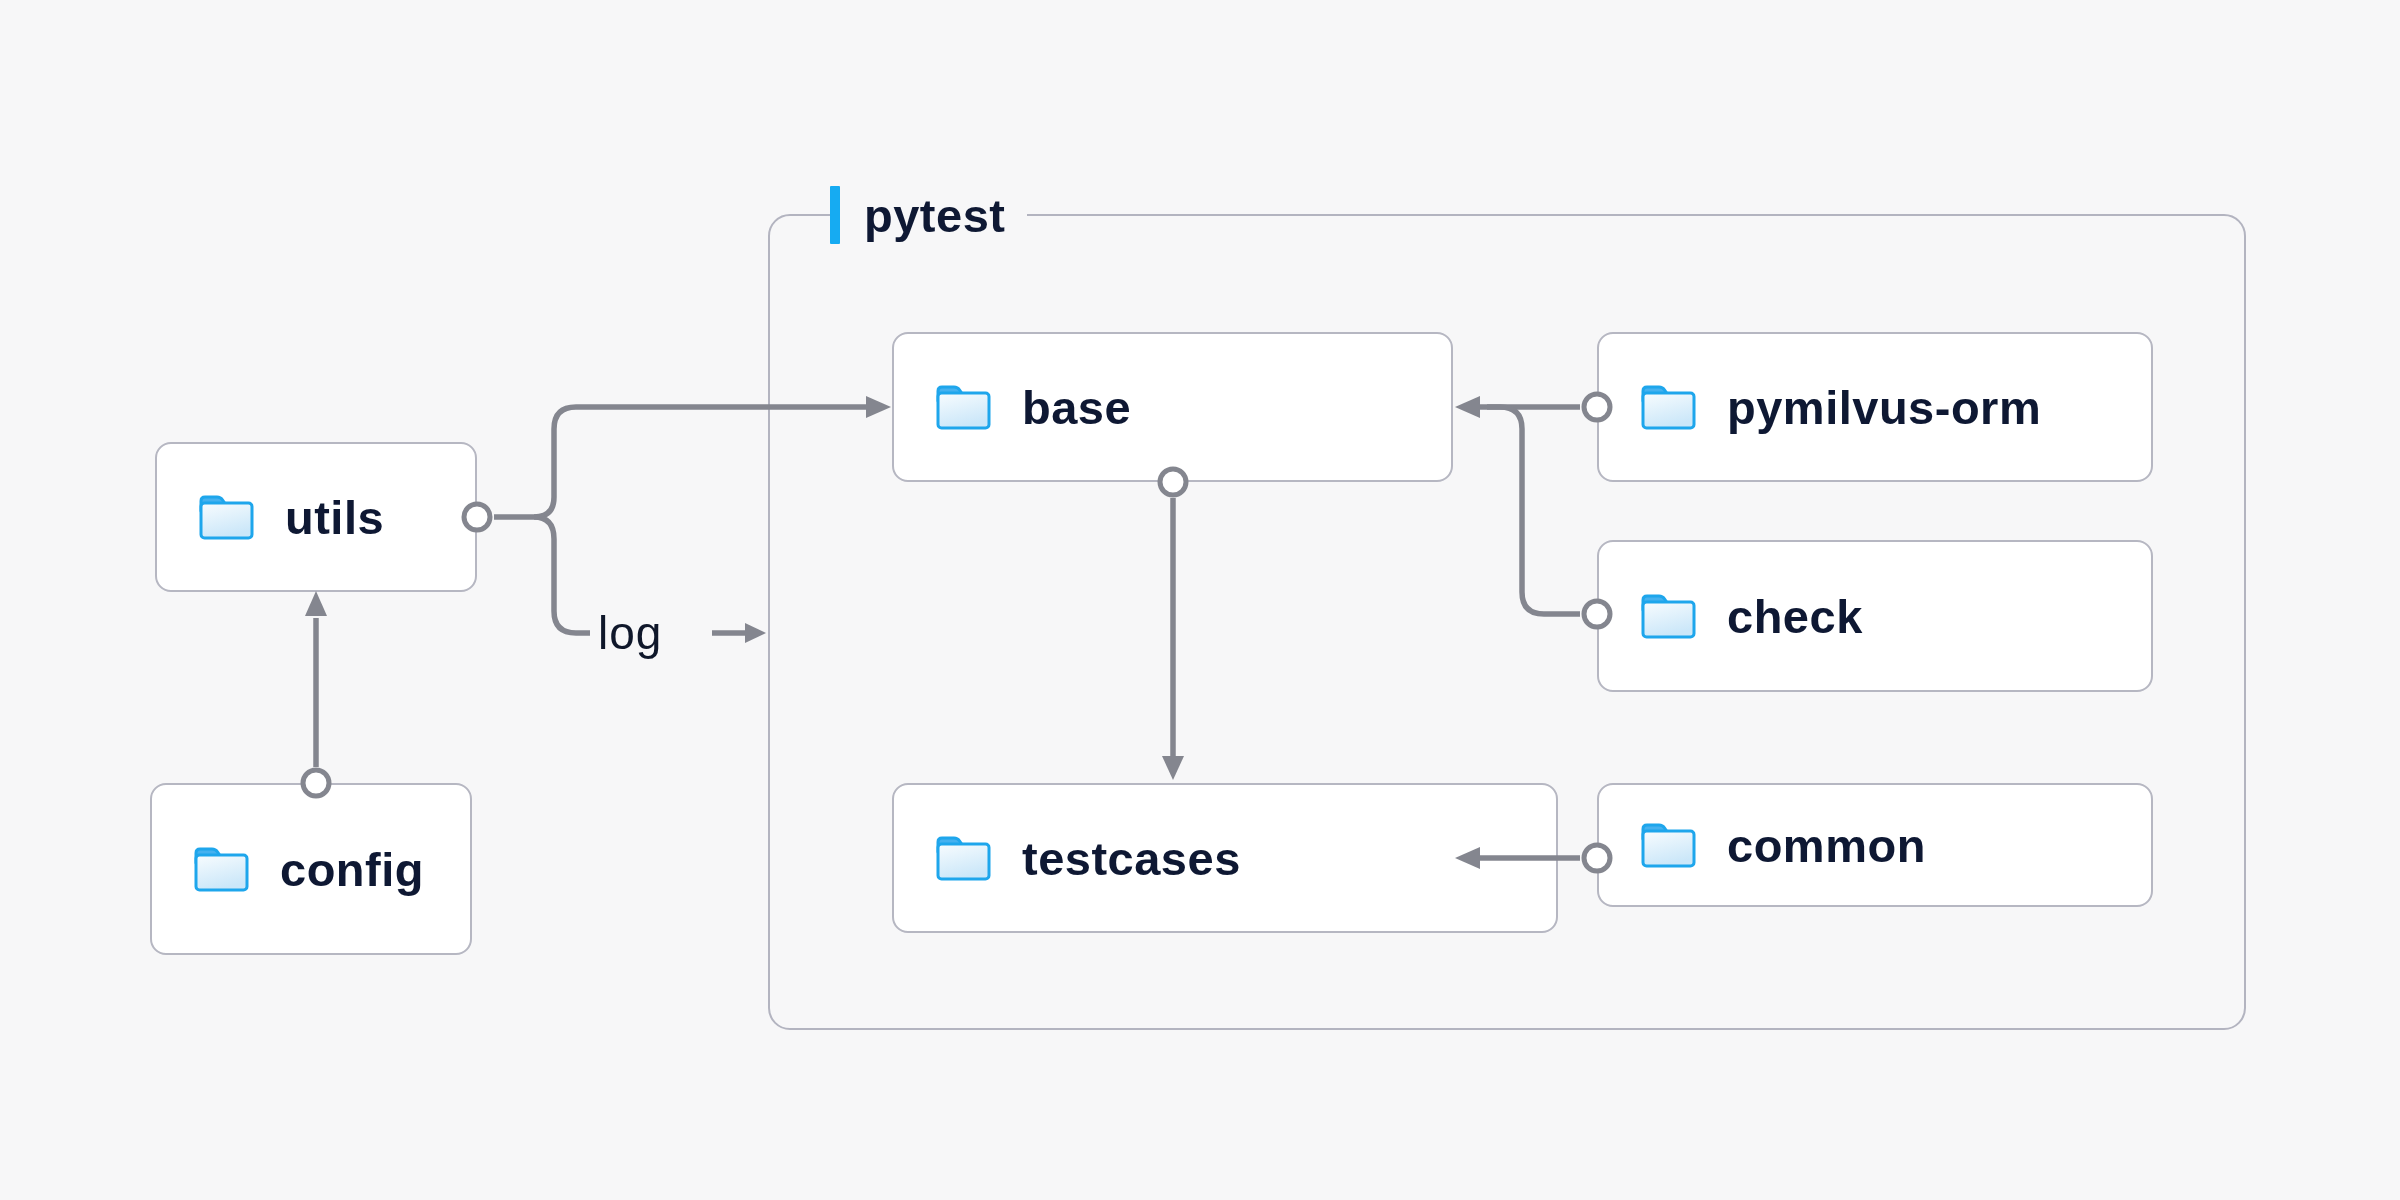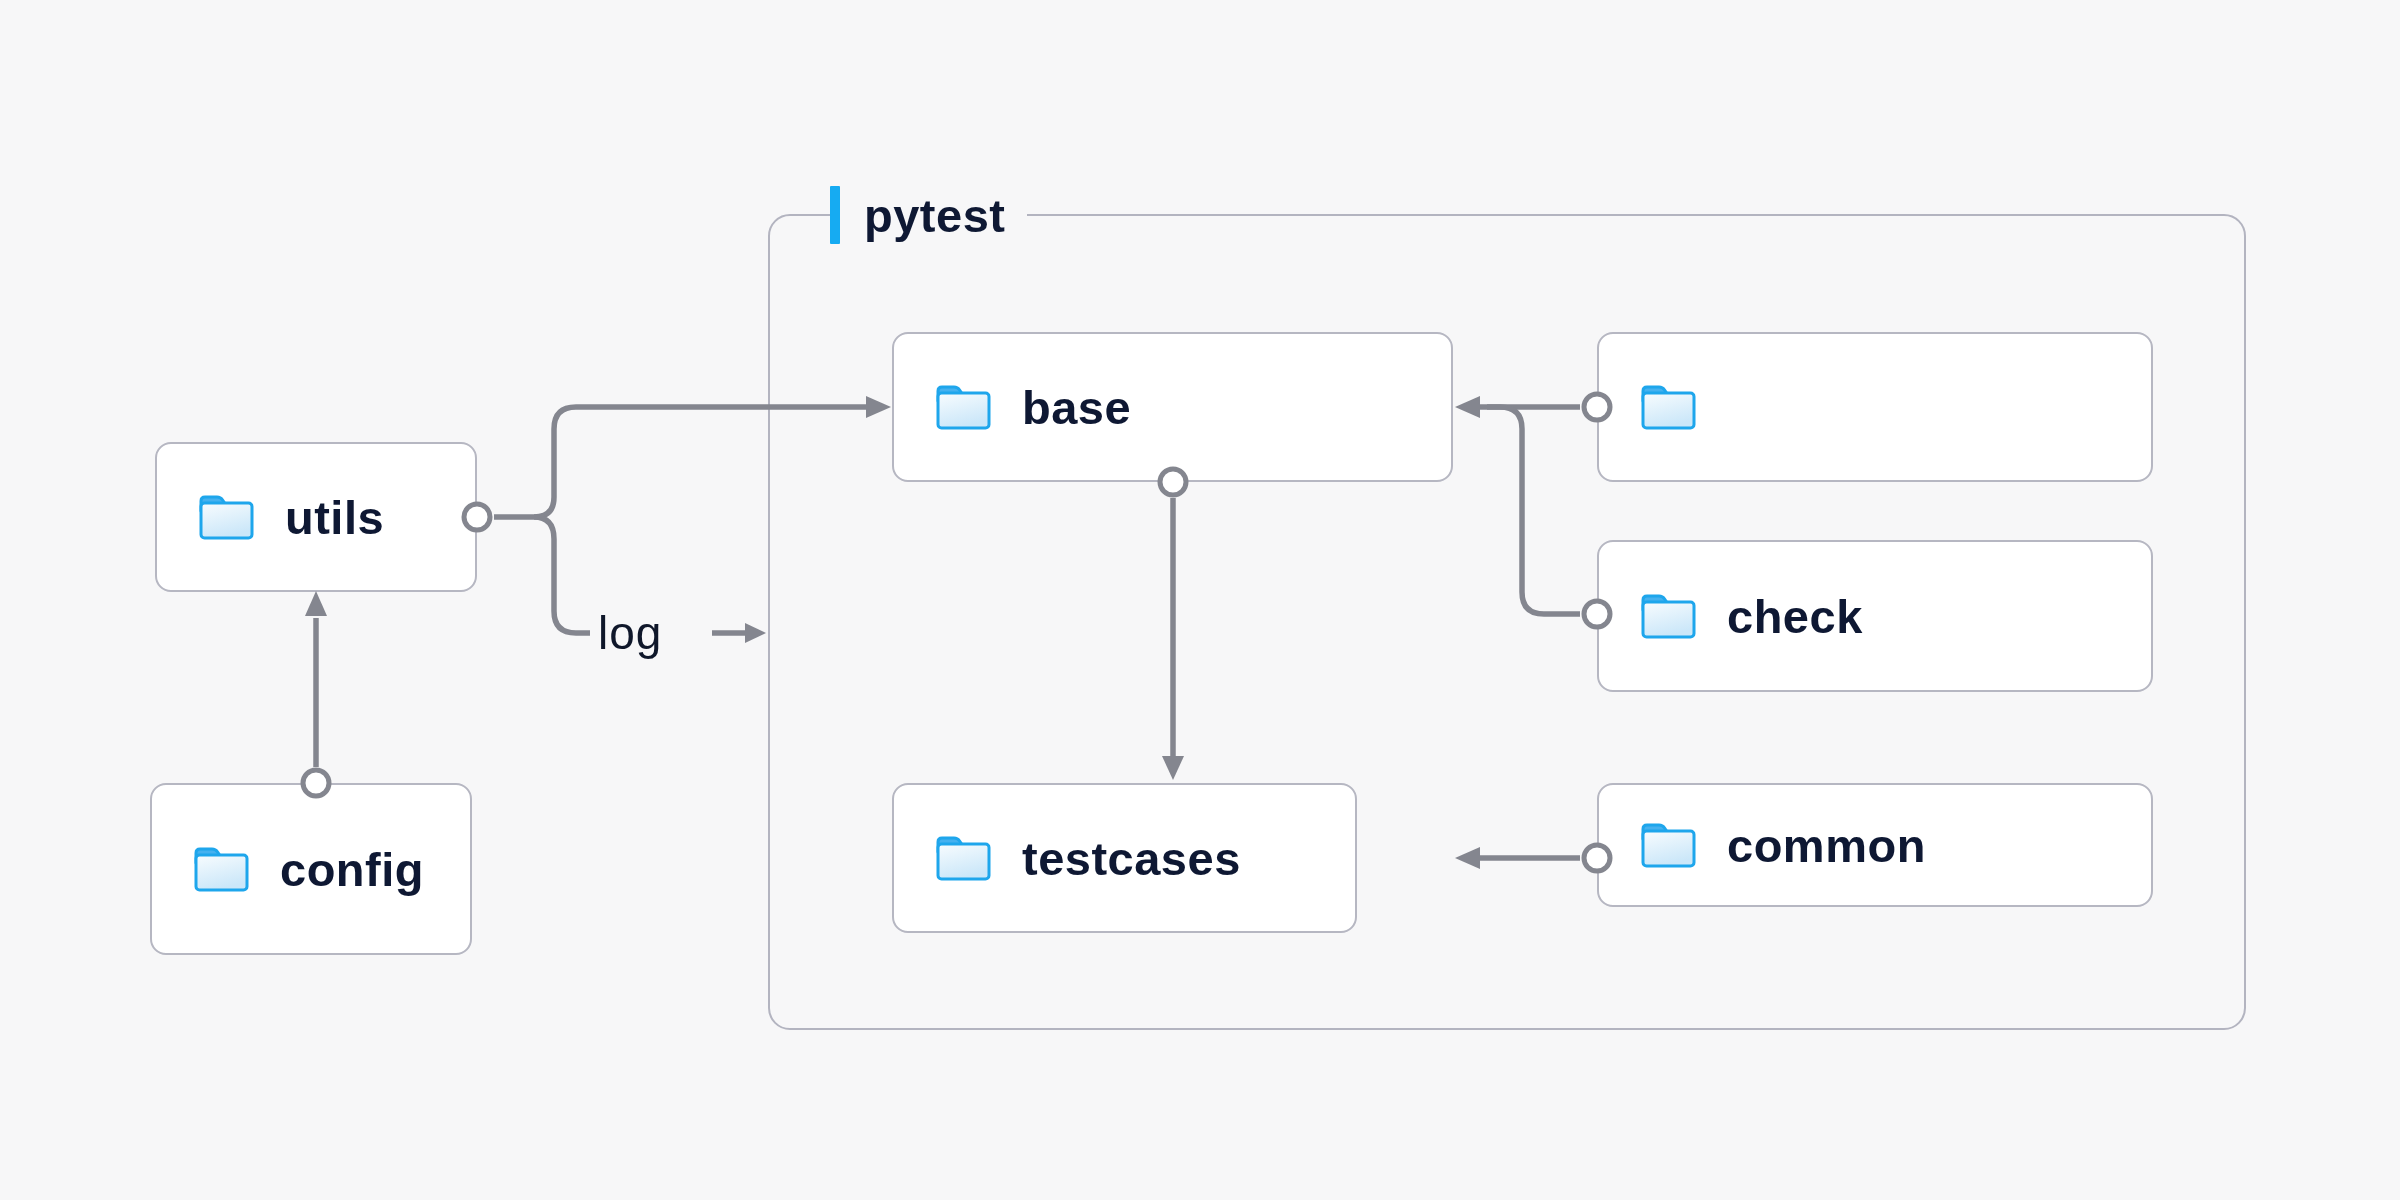--- a/index.html
+++ b/index.html
@@ -74,30 +74,31 @@
   <svg class="folder" viewBox="0 0 62 52">
       <use href="#folder-sym"></use>
     </svg>
   <span class="node-label">base</span>
 </div>
 
 <div class="node" style="left:1597px;top:332px;width:556px;height:150px">
   <svg class="folder" viewBox="0 0 62 52">
       <use href="#folder-sym"></use>
     </svg>
+  <span class="node-label">pymilvus-orm</span>
 </div>
 
 <div class="node" style="left:1597px;top:540px;width:556px;height:152px">
   <svg class="folder" viewBox="0 0 62 52">
       <use href="#folder-sym"></use>
     </svg>
   <span class="node-label">check</span>
 </div>
 
-<div class="node" style="left:892px;top:783px;width:465px;height:150px">
+<div class="node" style="left:892px;top:783px;width:666px;height:150px">
   <svg class="folder" viewBox="0 0 62 52">
       <use href="#folder-sym"></use>
     </svg>
   <span class="node-label">testcases</span>
 </div>
 
 <div class="node" style="left:1597px;top:783px;width:556px;height:124px">
   <svg class="folder" viewBox="0 0 62 52">
       <use href="#folder-sym"></use>
     </svg>

